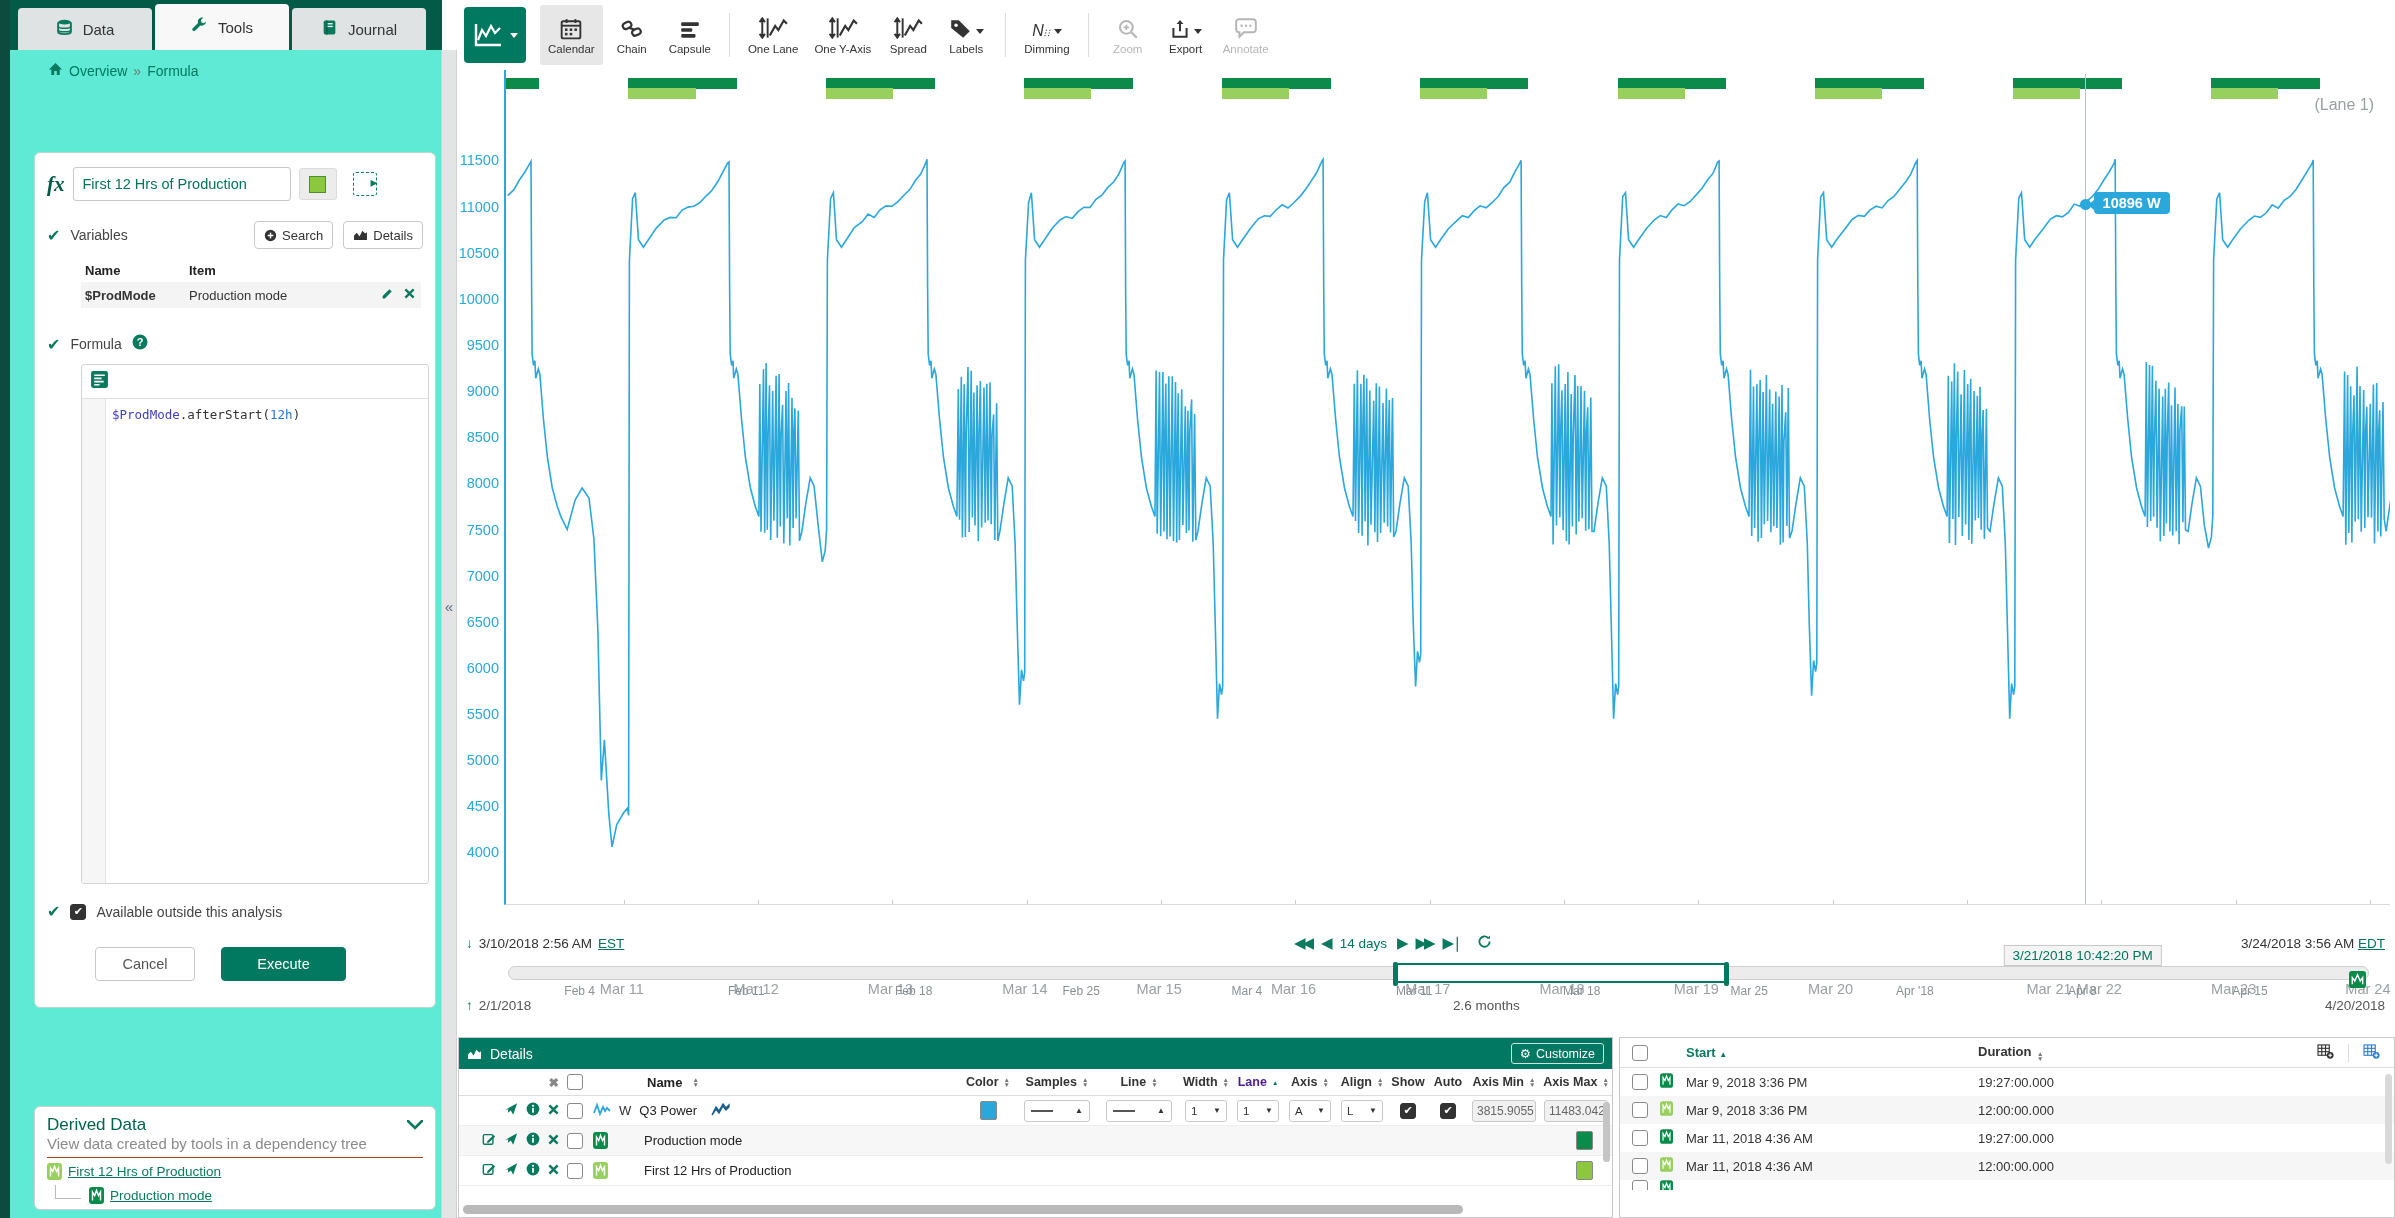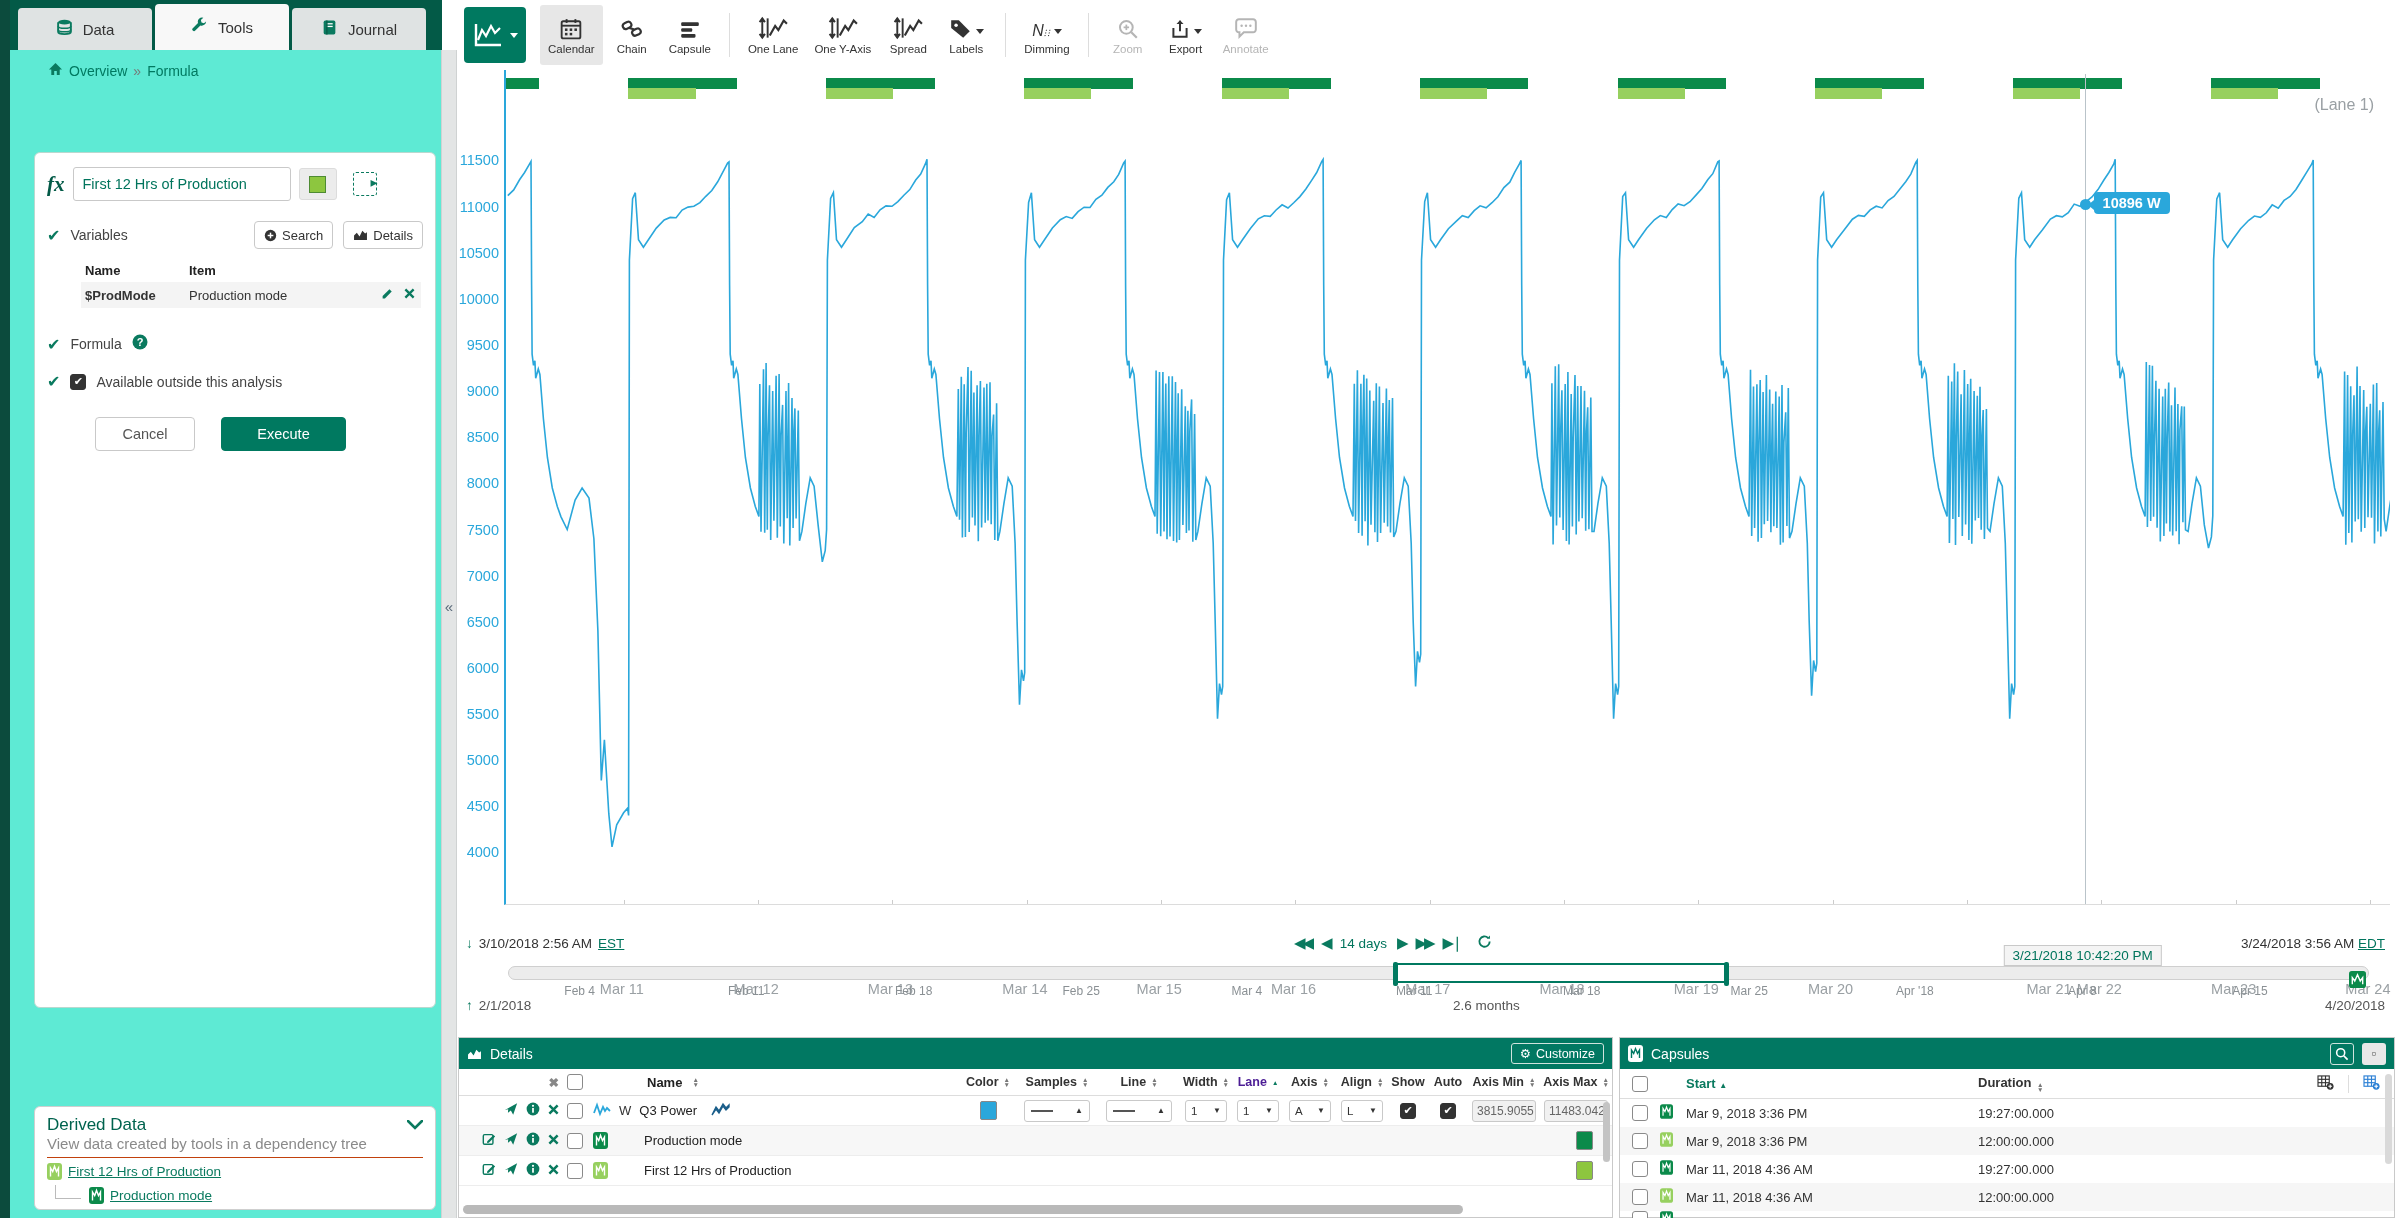--- a/index.html
+++ b/index.html
@@ -262,20 +262,37 @@
 
       <div class="sect-row" style="margin-top:26px">
         <span class="checkmark">✔</span>
         <span class="sect-label">Formula</span>
         <span><svg width="16" height="16" viewBox="0 0 16 16">
               <circle cx="8" cy="8" r="7.5" fill="#0a7a5f"></circle>
               <text x="8" y="12" text-anchor="middle" font-size="11" font-weight="bold" fill="#fff" font-family="Liberation Sans, sans-serif">?</text>
             </svg></span>
       </div>
 
+      <div id="editor">
+        <div id="editor-top">
+          <span><svg width="19" height="19" viewBox="0 0 18 18">
+                <rect x="1" y="1" width="16" height="16" rx="2" fill="#0a7a5f"></rect>
+                <line x1="4" y1="5" x2="14" y2="5" stroke="#fff" stroke-width="1.6"></line>
+                <line x1="4" y1="8" x2="11" y2="8" stroke="#fff" stroke-width="1.6"></line>
+                <line x1="4" y1="11" x2="13" y2="11" stroke="#fff" stroke-width="1.6"></line>
+                <line x1="4" y1="14" x2="9" y2="14" stroke="#fff" stroke-width="1.6"></line>
+              </svg></span>
+        </div>
+        <div id="editor-body">
+          <div id="gutter"></div>
+          <div id="code">
+            <span class="tok-var">$ProdMode</span><span class="tok-plain">.afterStart(</span><span class="tok-num">12h</span><span class="tok-plain">)</span>
+          </div>
+        </div>
+      </div>
 
       <div id="avail-row">
         <span class="checkmark">✔</span>
         <span class="cbx on">✔</span>
         <span class="sect-label">Available outside this analysis</span>
       </div>
 
       <div id="btn-row">
         <div class="btn" id="cancel-btn">Cancel</div>
         <div class="btn" id="execute-btn">Execute</div>
@@ -840,37 +857,20 @@
             <span class="dcell c-color">
               <span class="swatch" style="background:#8dc63f"></span>
             </span>
           </div>
         </div>
       <div id="dt-hscroll"></div>
       <div id="dt-vscroll"></div>
     </div>
 
     <div class="panel" id="capsules-panel">
-      <div class="panel-head">
-        <span class="cap-ic" style="background:#fff0">
-            <svg width="15" height="17" viewBox="0 0 15 17">
-              <rect x="0" y="0" width="15" height="17" rx="3" fill="#fff"></rect>
-              <path d="M3.5 13V5l2.2 3.4L7.5 3.6l2 4.8L11.5 5v8" fill="none" stroke="#017862" stroke-width="1.4"></path>
-            </svg>
-          </span>
-        <span>Capsules</span>
-        <span class="spacer"></span>
-        <span class="head-sq" style="border:1px solid #cfe3dd">
-            <svg width="14" height="14" viewBox="0 0 16 16">
-              <circle cx="6.5" cy="6.5" r="4.6" fill="none" stroke="#fff" stroke-width="1.8"></circle>
-              <line x1="10" y1="10" x2="14.4" y2="14.4" stroke="#fff" stroke-width="2"></line>
-            </svg>
-          </span>
-        <span class="head-sq" style="background:#e8e8e8;color:#555;font-size:13px">▫</span>
-      </div>
       <div id="caps-table">
           <div class="cp-head">
             <span class="cp-c1">
               <span class="cbx"></span>
             </span>
             <span class="cp-c2"></span>
             <span class="cp-c3 cp-start">Start <span style="font-size:8px">▲</span></span>
             <span class="cp-c4">Duration <span class="sortg">
                 <span>▲</span>
                 <span>▼</span>

